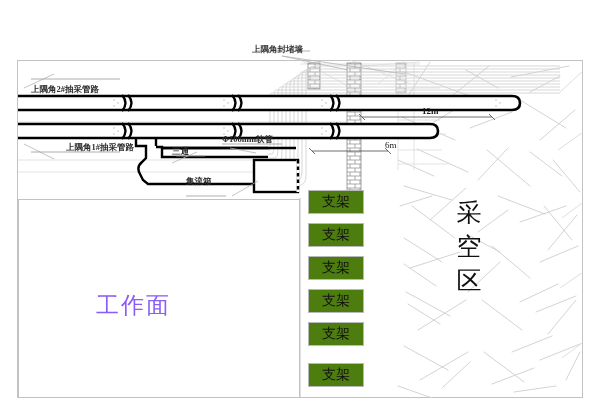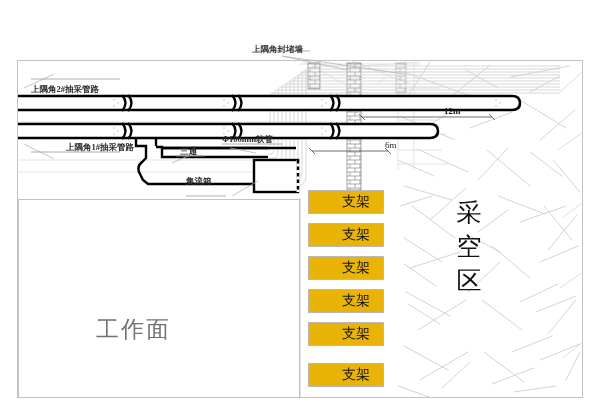--- a/index.html
+++ b/index.html
@@ -62,37 +62,35 @@
     font-size: 9px;
     color: #1a1a1a;
     white-space: nowrap;
     font-family: "Liberation Serif", serif;
   }
   .zhijia {
     position: absolute;
     width: 54px;
     height: 22px;
     border: 1px solid #b9b9b9;
-    background: #eab308;
+    background: #4d7c0f;
     font-size: 14px;
     color: #111111;
     text-align: center;
     line-height: 21px;
     white-space: nowrap;
-    padding-left: 20px;
   }
   #gongzuomian {
     position: absolute;
     left: 96px;
     top: 290px;
     font-size: 23px;
-    color: #737373;
+    color: #8b5cf6;
     white-space: nowrap;
     letter-spacing: 2px;
-    margin-top: 24px;
   }
   #caikongqu {
     position: absolute;
     left: 453px;
     top: 196px;
     width: 32px;
     font-size: 25px;
     color: #111111;
     line-height: 34px;
     text-align: center;
@@ -338,27 +336,27 @@
       <path d="M300 198 L300 398" stroke="#c2c2c2" stroke-width="1" fill="none"></path>
     </g>
   </svg>
 
   <div id="wall-label">上隅角封堵墙</div>
 
   <div class="lbl" style="left:31px; top:69px;margin-top:15px;">上隅角2#抽采管路</div>
 
   <div class="lbl" style="left:31px; top:142px;padding-left:35px;">上隅角1#抽采管路</div>
 
-  <div class="lbl" style="left:180px; top:146px;">三通</div>
+  <div class="lbl" style="left:172px; top:146px;">三通</div>
 
   <div class="lbl" style="left:222px; top:134px;text-align:center;">Φ108mm软管</div>
 
   <div class="lbl" style="left:186px; top:176px;">集流箱</div>
 
-  <div class="dim" style="left:444px; top:106px;font-weight:bold;">12m</div>
+  <div class="dim" style="left:422px; top:106px;font-weight:bold;">12m</div>
 
   <div class="dim" style="left:385px; top:140px;">6m</div>
 
   <div id="gongzuomian">工作面</div>
 
   <div id="caikongqu">
     <span>采</span>
     <span>空</span>
     <span>区</span>
   </div>

